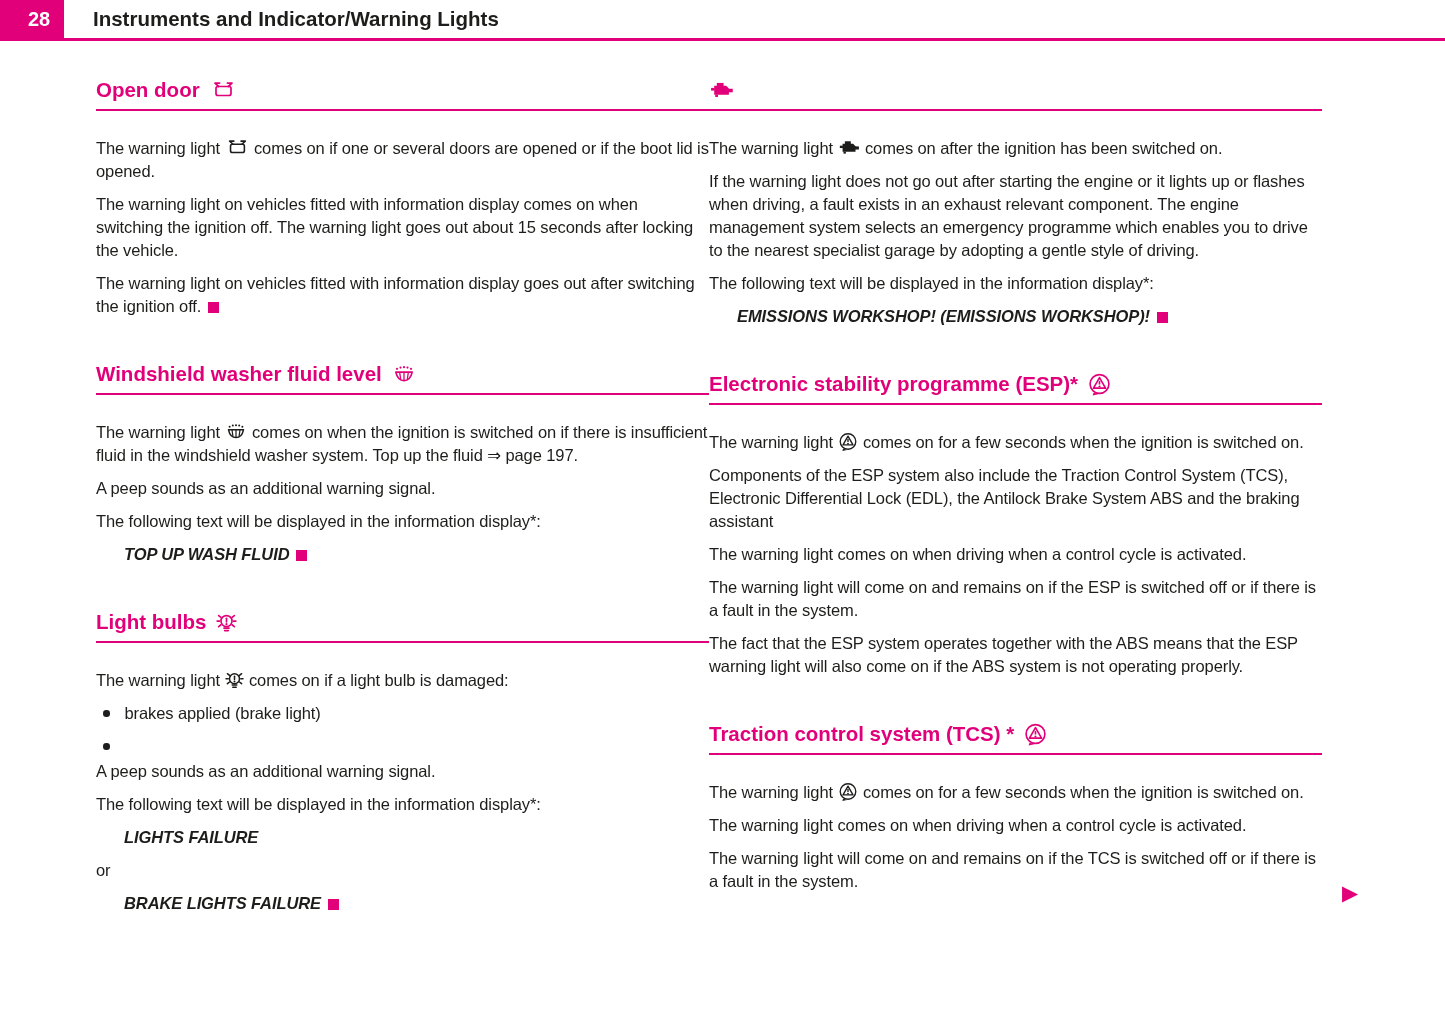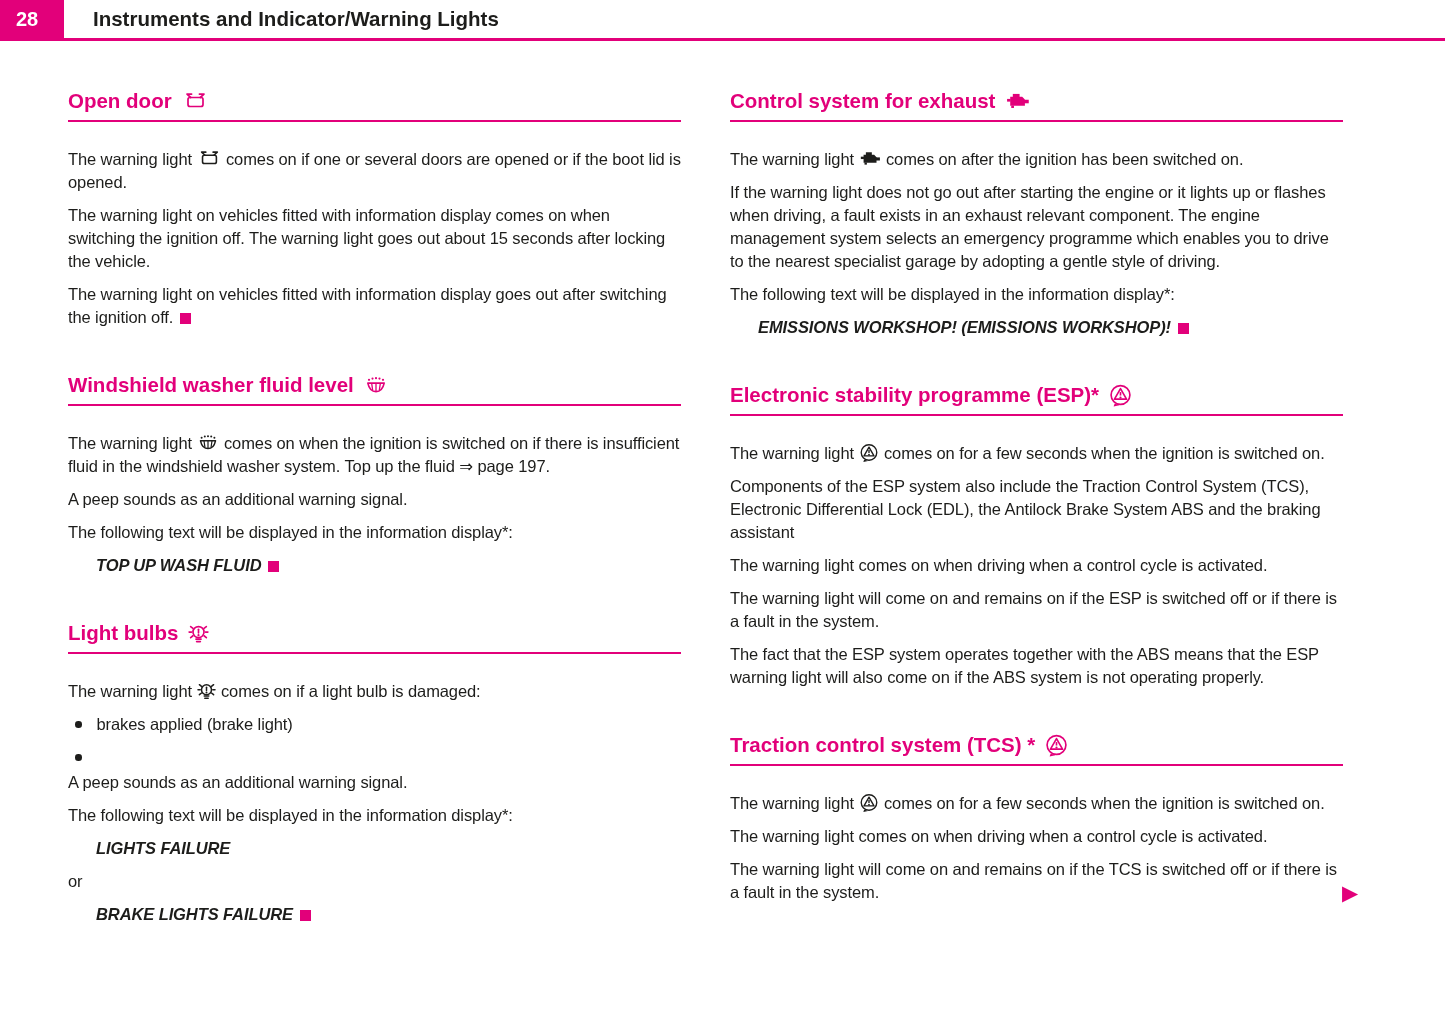--- a/index.html
+++ b/index.html
@@ -11,30 +11,30 @@
     font-size:16.5px; line-height:23px; letter-spacing:-0.1px;
     overflow:hidden;
   }
   .page{ position:relative; width:1445px; height:1019px; }
 
   
   .header{ position:relative; height:41px; }
   .pagebox{
     position:absolute; left:0; top:0; width:64px; height:38px;
     background:var(--accent); color:#fff; font-size:20px; font-weight:bold;
-    display:flex; align-items:center; justify-content:flex-end; padding-right:26px;
+    display:flex; align-items:center; justify-content:flex-end; padding-right:14px;
   }
   .htitle{
     position:absolute; left:93px; top:0; height:52px; line-height:38px;
     font-size:20.5px; font-weight:bold; letter-spacing:0;
   }
   .hrule{ position:absolute; left:0; right:0; top:38px; height:3px; background:var(--accent); }
 
   
-  .columns{ display:flex; gap:49px; padding-left:68px; margin-top:48px; }
+  .columns{ display:flex; padding-left:96px; margin-top:37px; }
   .col{ width:613px; flex:0 0 613px; }
 
   .section{ margin:0; }
   .section + .section{ margin-top:44px; }
   h2.shead{
     display:flex; align-items:center; gap:10px;
     margin:0; padding:0 0 7px 0; border-bottom:2.5px solid var(--accent);
     color:var(--accent); font-size:20.5px; line-height:24px; font-weight:bold; letter-spacing:0;
   }
   .para{ margin:10px 0 0 0; }
@@ -188,21 +188,20 @@
           <span>BRAKE LIGHTS FAILURE</span><span class="sq"></span>
         </p>
       </div>
 
     </div>
 
     <div class="col">
 
       <div class="section">
         <h2 class="shead">
-          <span>Control system for exhaust</span>
           <svg class="ic" viewBox="0 0 24 16" width="25">
               <use href="#i-engine"></use>
             </svg>
         </h2>
         <p class="para first">
           <span>The warning light</span><svg class="ic" viewBox="0 0 24 16" width="22">
               <use href="#i-engine"></use>
             </svg><span>comes on after the ignition has been switched on.</span>
         </p>
         <p class="para">If the warning light does not go out after starting the engine or it lights up or flashes when driving, a fault exists in an exhaust relevant component. The engine management system selects an emergency programme which enables you to drive to the nearest specialist garage by adopting a gentle style of driving.</p>

